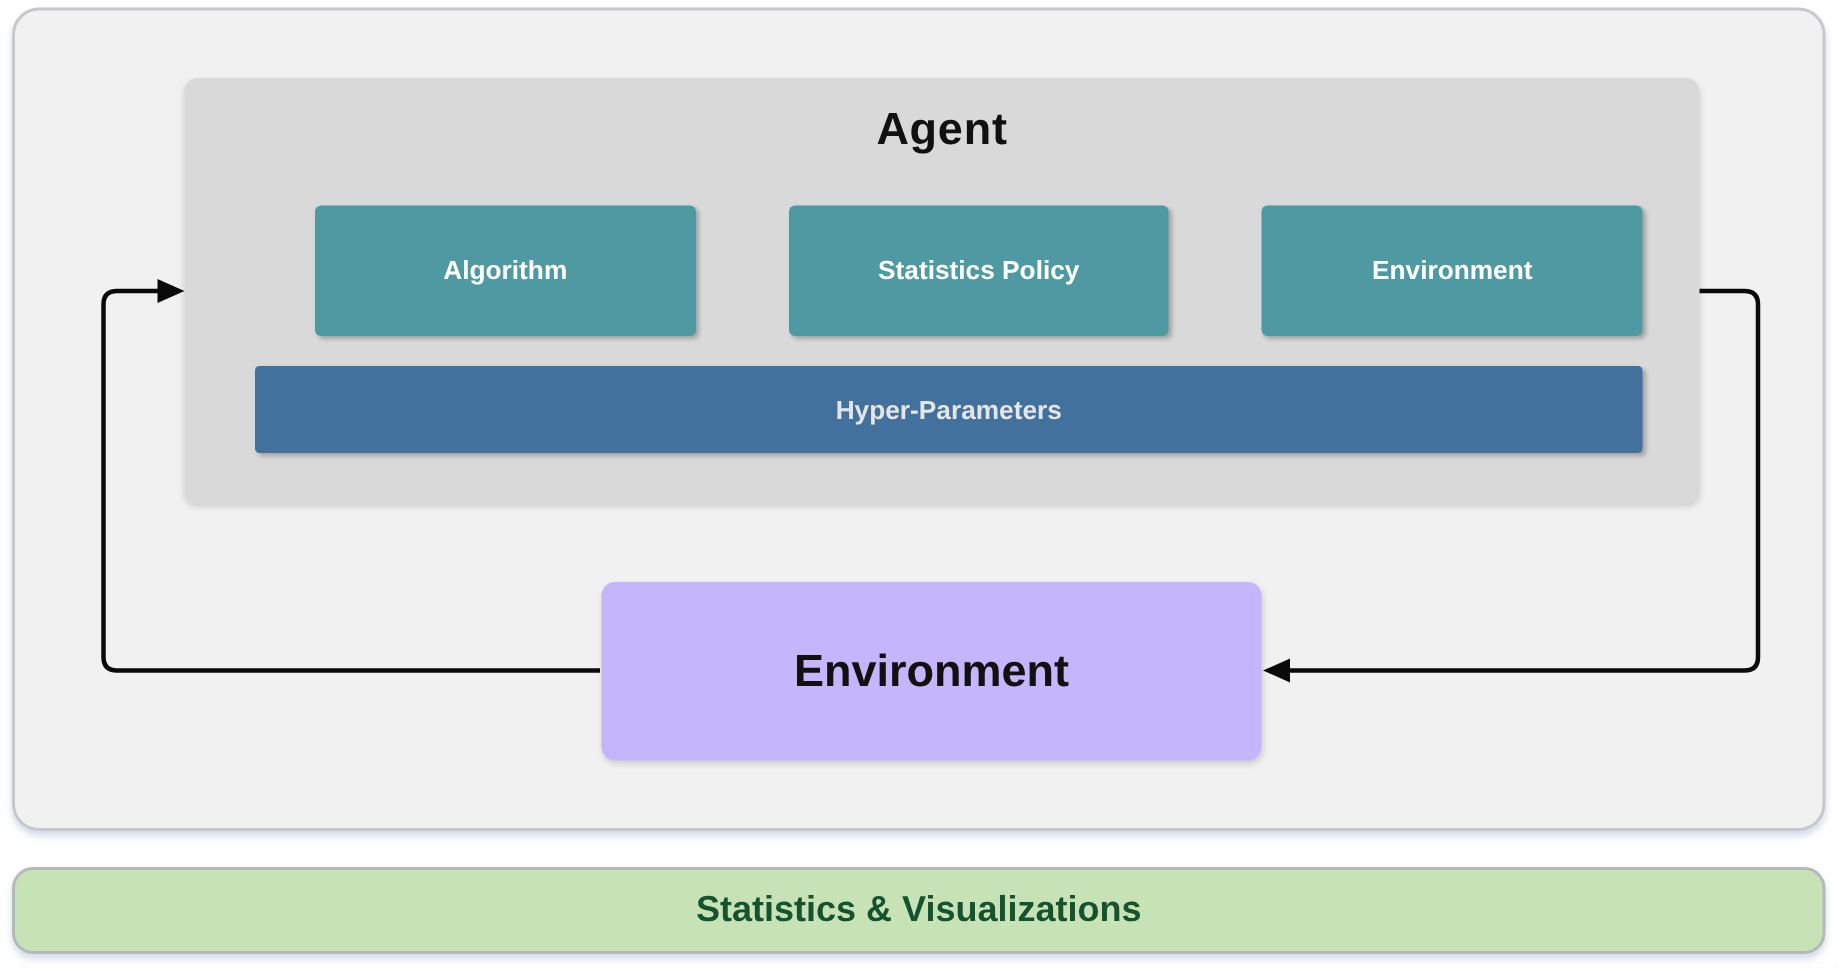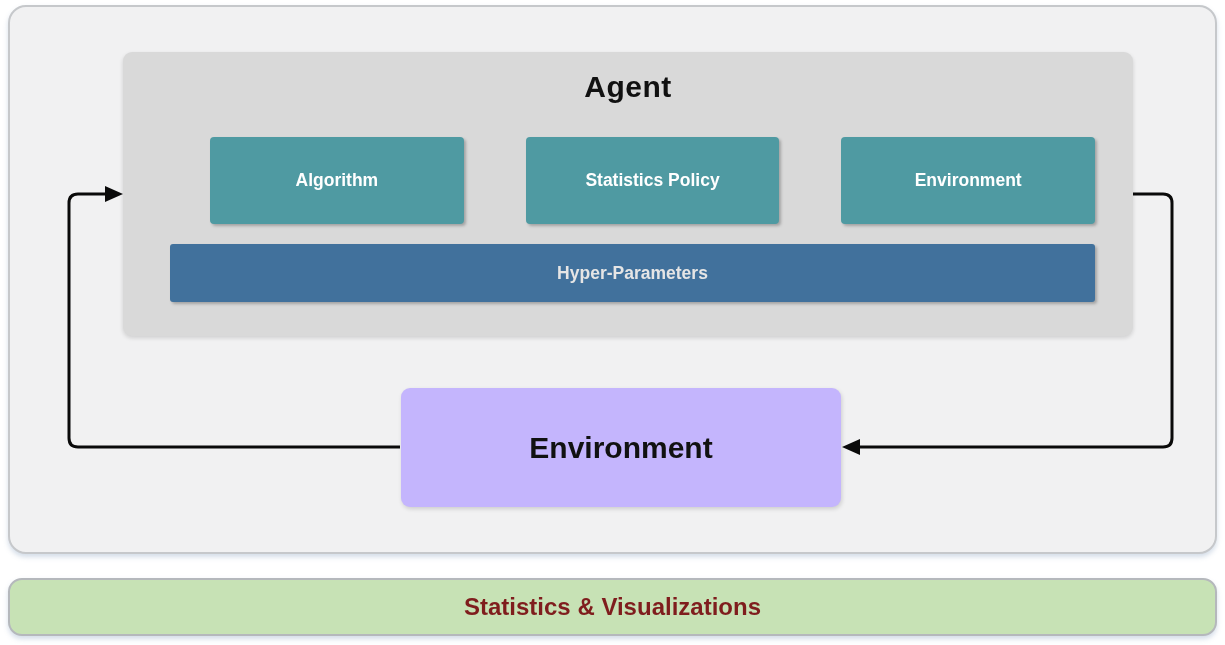--- a/index.html
+++ b/index.html
@@ -74,21 +74,21 @@
     pointer-events:none;
   }
   
   .stats-bar{
     position:absolute;left:8px;top:578px;
     width:1205px;height:54px;
     background:#c7e2b5;
     border:2px solid #b5b8bc;
     border-radius:14px;
     display:flex;align-items:center;justify-content:center;
-    font-size:24px;font-weight:bold;color:#7f1d1d;
+    font-size:24px;font-weight:bold;color:#14532d;
     box-shadow:0 3px 5px rgba(160,180,205,0.45);
   }
 </style>
 </head>
 <body>
 
 <div class="canvas">
 
   <div class="outer-panel">
 

